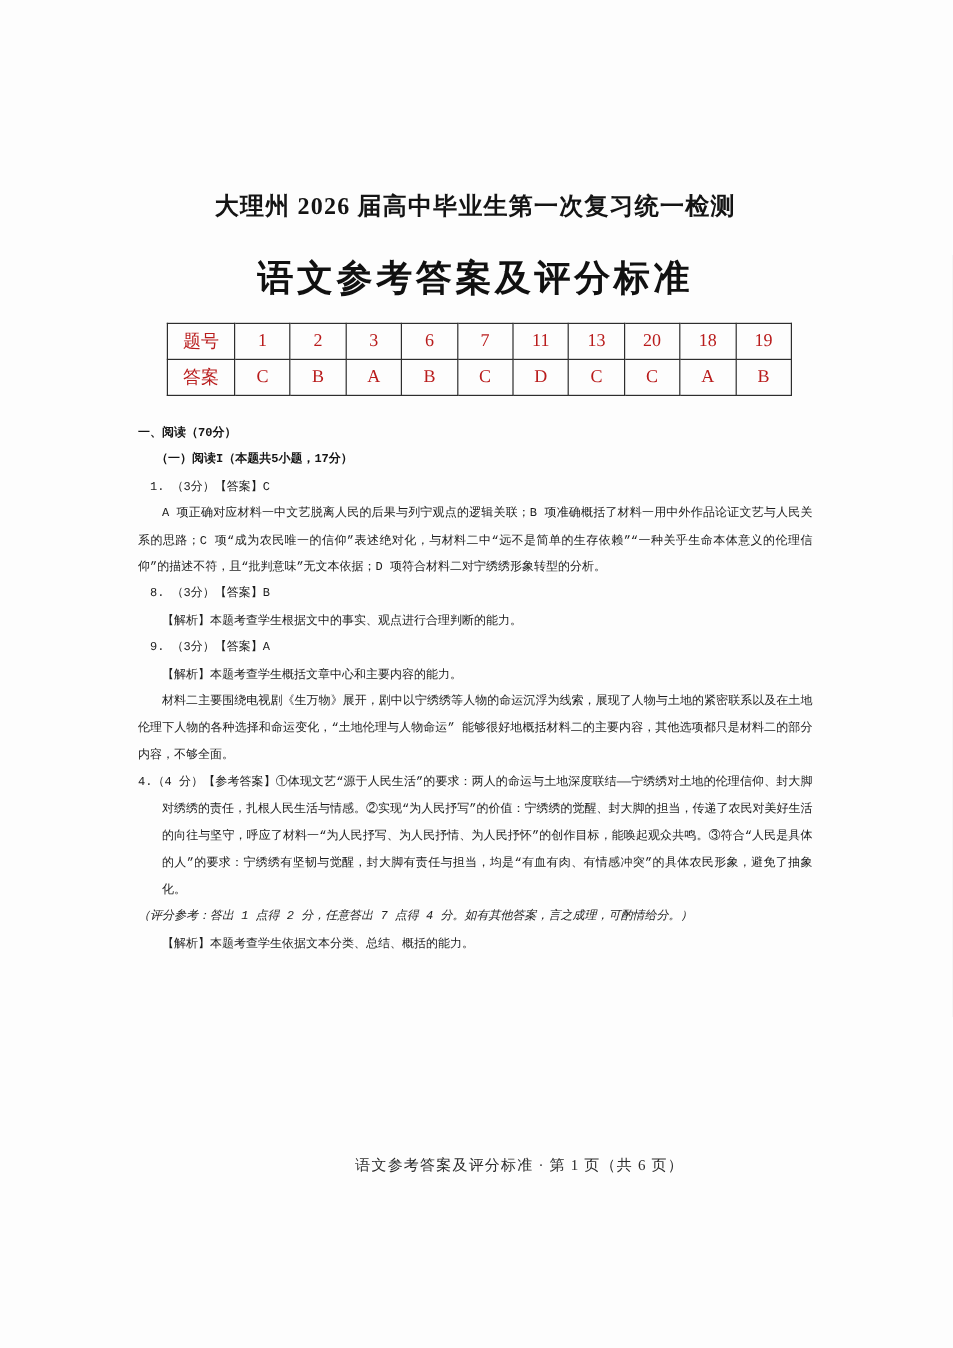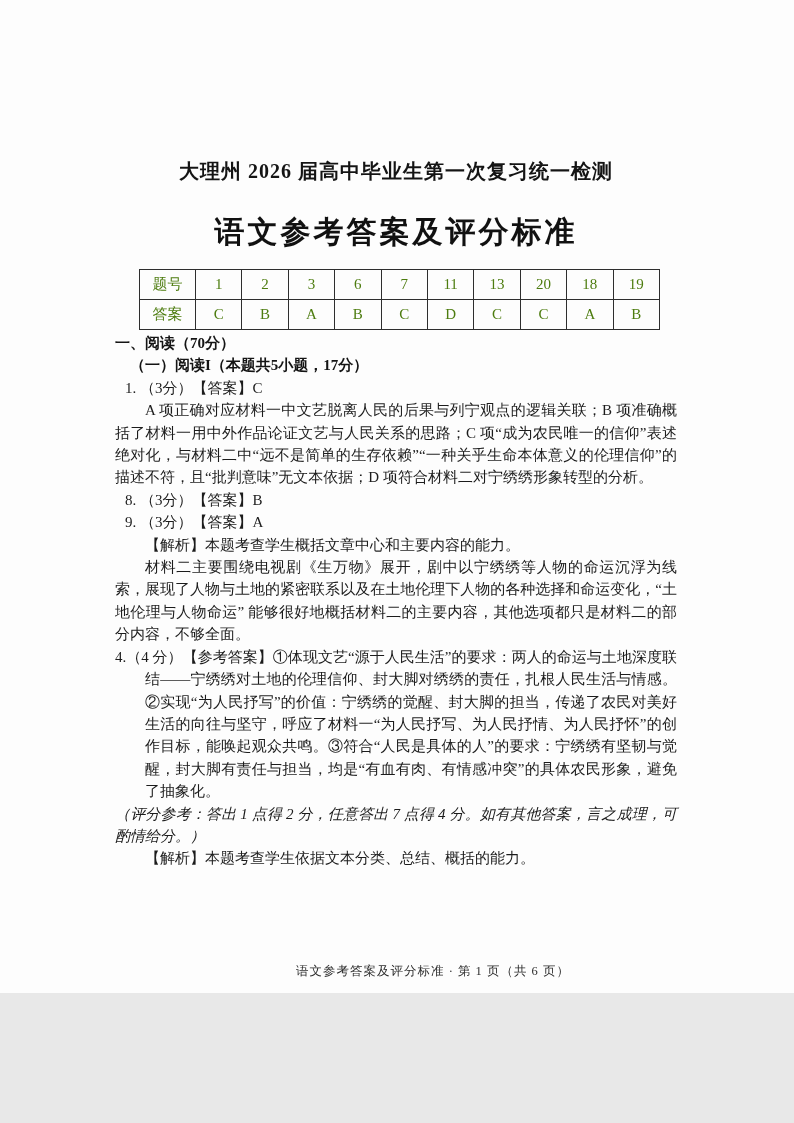--- a/index.html
+++ b/index.html
@@ -1,20 +1,20 @@
 <!DOCTYPE html>
 <html><head>
 <meta charset="utf-8">
 <style>
   * { margin: 0; padding: 0; box-sizing: border-box; }
   html, body { background: #e8e8e8; }
   .page {
     position: relative;
     width: 794px;
-    height: 993px;
+    height: 1123px;
     margin: 0 auto;
     background: #fdfdfd;
     overflow: hidden;
     font-family: "Liberation Serif", serif;
     color: #1b1b1b;
   }
   .content {
     position: absolute;
     left: 115px;
     top: 158px;
@@ -40,29 +40,30 @@
     margin: 16px 0 0 24px;
     table-layout: fixed;
     width: 521px;
   }
   table.answer-table td {
     border: 1.6px solid #2e2e2e;
     height: 30px;
     text-align: center;
     vertical-align: middle;
     font-size: 15px;
-    color: #4d7c0f;
+    color: #b91c1c;
   }
   table.answer-table td.label-cell { width: 56px; }
   .body {
-    margin-top: 2px;
-    font-size: 15px;
+    margin-top: 21px;
+    font-size: 10px;
     line-height: 22.4px;
     text-align: justify;
     color: #1c1c1c;
+    font-family: Liberation Mono, monospace;
   }
   .body p { margin: 0; }
   .bold { font-weight: bold; color: #141414; }
   .ind-sub { padding-left: 15px; }   
   .ind-q  { padding-left: 10px; }    
   .ti2    { text-indent: 2em; }      
   .hang   { padding-left: 2em; text-indent: -2em; } 
   .kai    { font-style: italic; }    
   .footer {
     position: absolute;
@@ -112,20 +113,21 @@
             <td>B</td>
           </tr>
         </tbody>
     </table>
     <div class="body" id="body-paragraphs">
         <p class="bold">一、阅读（70分）</p>
         <p class="bold ind-sub">（一）阅读I（本题共5小题，17分）</p>
         <p class="ind-q">1. （3分）【答案】C</p>
         <p class="ti2">A 项正确对应材料一中文艺脱离人民的后果与列宁观点的逻辑关联；B 项准确概括了材料一用中外作品论证文艺与人民关系的思路；C 项“成为农民唯一的信仰”表述绝对化，与材料二中“远不是简单的生存依赖”“一种关乎生命本体意义的伦理信仰”的描述不符，且“批判意味”无文本依据；D 项符合材料二对宁绣绣形象转型的分析。</p>
         <p class="ind-q">8. （3分）【答案】B</p>
+        <p class="ti2">【解析】本题考查学生根据文中的事实、观点进行合理判断的能力。</p>
         <p class="ind-q">9. （3分）【答案】A</p>
         <p class="ti2">【解析】本题考查学生概括文章中心和主要内容的能力。</p>
         <p class="ti2">材料二主要围绕电视剧《生万物》展开，剧中以宁绣绣等人物的命运沉浮为线索，展现了人物与土地的紧密联系以及在土地伦理下人物的各种选择和命运变化，“土地伦理与人物命运” 能够很好地概括材料二的主要内容，其他选项都只是材料二的部分内容，不够全面。</p>
         <p class="hang">4.（4 分）【参考答案】①体现文艺“源于人民生活”的要求：两人的命运与土地深度联结——宁绣绣对土地的伦理信仰、封大脚对绣绣的责任，扎根人民生活与情感。②实现“为人民抒写”的价值：宁绣绣的觉醒、封大脚的担当，传递了农民对美好生活的向往与坚守，呼应了材料一“为人民抒写、为人民抒情、为人民抒怀”的创作目标，能唤起观众共鸣。③符合“人民是具体的人”的要求：宁绣绣有坚韧与觉醒，封大脚有责任与担当，均是“有血有肉、有情感冲突”的具体农民形象，避免了抽象化。</p>
         <p class="kai">（评分参考：答出 1 点得 2 分，任意答出 7 点得 4 分。如有其他答案，言之成理，可酌情给分。）</p>
         <p class="ti2">【解析】本题考查学生依据文本分类、总结、概括的能力。</p>
       </div>
   </div>
   <div class="footer">语文参考答案及评分标准 · 第 1 页（共 6 页）</div>
 </div>

